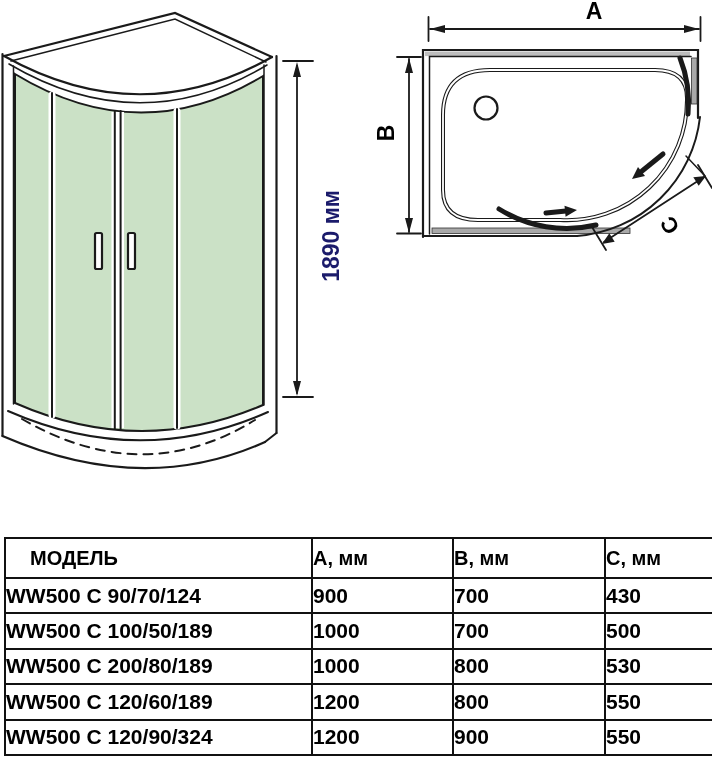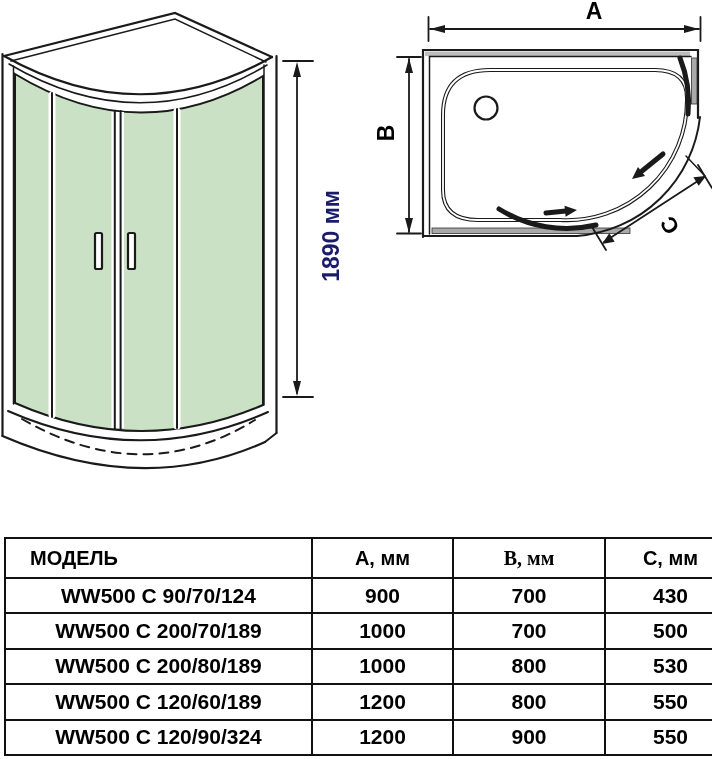--- a/index.html
+++ b/index.html
@@ -13,28 +13,28 @@
   .diagram{position:absolute;left:0;top:0;}
   .spec-table{
     position:absolute;left:4px;top:537px;
     width:699px;height:219px;
     border-collapse:collapse;table-layout:fixed;
     font-family:"Liberation Sans", sans-serif;
     font-weight:bold;font-size:21px;color:#000;
   }
   .spec-table th,.spec-table td{
     border:2px solid #111;
-    text-align:center;vertical-align:middle;
+    text-align:left;vertical-align:middle;
     padding:0;overflow:hidden;white-space:nowrap;
   }
   .spec-table th{height:38px;font-size:20px;}
   .spec-table td{height:33px;}
   .spec-table .col-model{width:281px;}
   .spec-table .col-a{width:139px;}
-  .spec-table .col-b{width:150px;font-family:Liberation Serif, serif;}
+  .spec-table .col-b{width:150px;}
   .spec-table .col-c{width:129px;}
   .spec-table th.model-head{text-align:left;padding-left:24px;}
   svg text{font-family:"Liberation Sans", sans-serif;}
 </style>
 </head>
 <body>
 
 <div class="page">
 
   <svg class="diagram" width="712" height="535" viewBox="0 0 712 535">
@@ -156,21 +156,21 @@
       </tr>
     </thead>
     <tbody>
       <tr>
         <td>WW500 C 90/70/124</td>
         <td>900</td>
         <td>700</td>
         <td>430</td>
       </tr>
       <tr>
-        <td>WW500 C 200/70/189</td>
+        <td>WW500 C 100/50/189</td>
         <td>1000</td>
         <td>700</td>
         <td>500</td>
       </tr>
       <tr>
         <td>WW500 C 200/80/189</td>
         <td>1000</td>
         <td>800</td>
         <td>530</td>
       </tr>

